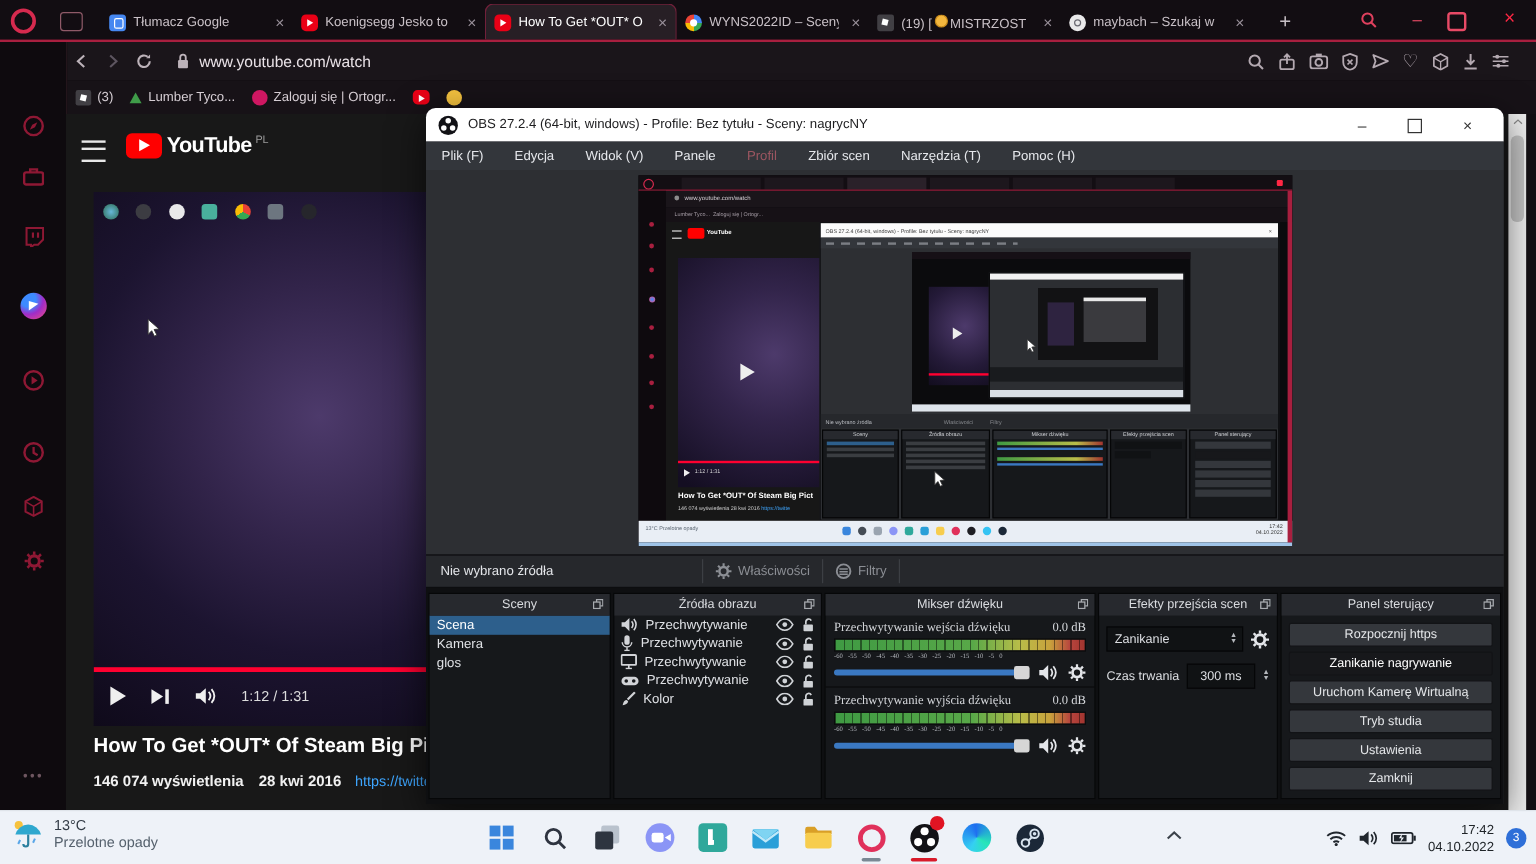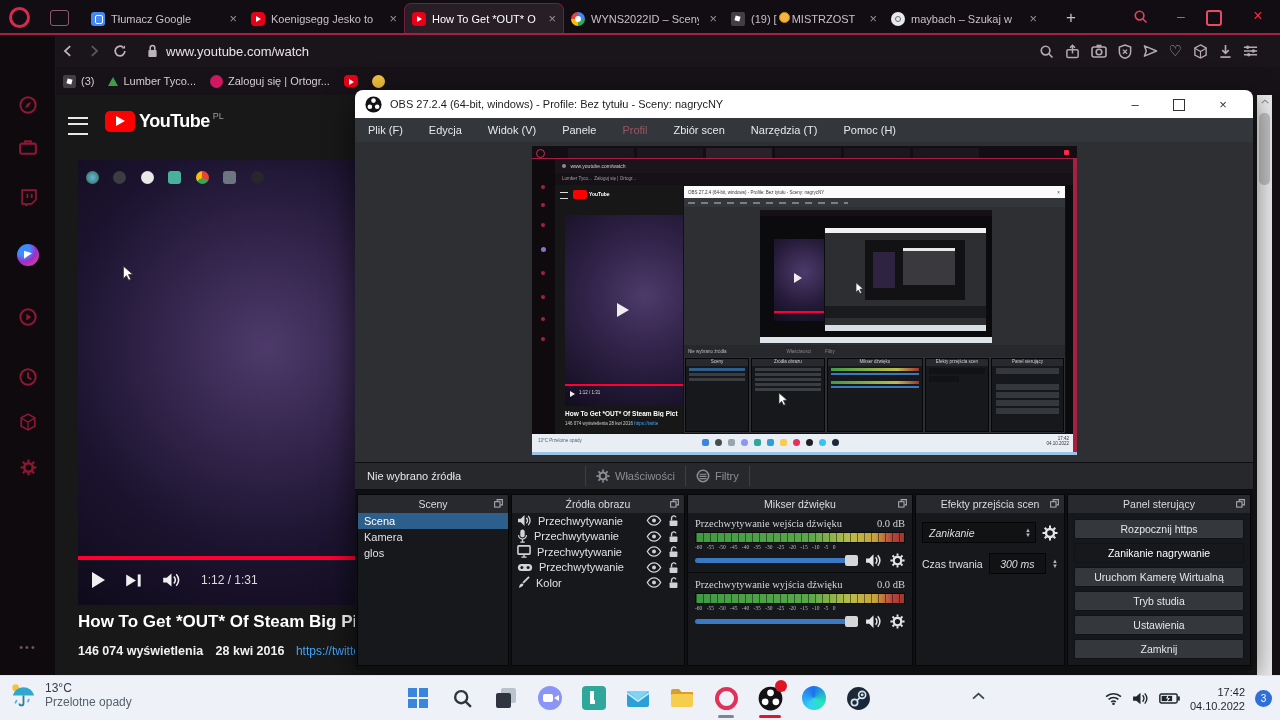--- a/index.html
+++ b/index.html
@@ -101,21 +101,21 @@
   .mx{padding:5px 7px 0 7px;color:#d4d6da;font-family:Liberation Serif, serif;}
   .mxlbl{display:flex;justify-content:space-between;font-size:10.5px;white-space:nowrap;}
   .meter{height:9px;margin-top:3px;border:1px solid #0a0b0c;
          background:linear-gradient(90deg,#3f9a43 0%,#58a848 55%,#b9bd49 74%,#c8a23c 86%,#b8463e 94%,#a2342f 100%);
          position:relative;}
   .meter::after{content:"";position:absolute;inset:0;background:repeating-linear-gradient(90deg,rgba(0,0,0,.45) 0 1px,transparent 1px 7px);}
   .ticks{font-size:5.5px;color:#b7bac0;white-space:nowrap;overflow:hidden;word-spacing:3px;margin-top:1px;}
   .sldrow{display:flex;align-items:center;gap:8px;margin-top:2px;height:16px;}
   .track{flex:1;height:5px;background:#3a78c2;border-radius:3px;position:relative;}
   .knob{position:absolute;top:-3px;width:13px;height:11px;background:#d6d6d6;border-radius:2px;}
-  .ebox{background:#101214;border:1px solid #050607;color:#dcdee2;font-size:10.5px;display:flex;align-items:center;box-sizing:border-box;font-style:italic;}
+  .ebox{background:#101214;border:1px solid #050607;color:#dcdee2;font-size:10.5px;display:flex;align-items:center;box-sizing:border-box;}
   .chev{color:#b4b7bc;font-size:6px;line-height:5px;text-align:center;}
   .cbtn{position:absolute;left:6px;width:170px;height:20px;background:#34373c;border:1px solid #121316;border-radius:2px;
         color:#e4e6e9;font-size:10.5px;display:flex;align-items:center;justify-content:center;box-sizing:border-box;white-space:nowrap;}
   .cbtn.dark{background:#17181b;color:#fff;}
 
   
   #pv{left:177px;top:56px;width:545px;height:309px;background:#0b0b0d;overflow:hidden;}
   .pv-red{position:absolute;width:4px;height:4px;border-radius:50%;background:#a81f3f;left:9px;}
   .tinytab{width:66px;height:10px;margin-top:2px;background:#1d171d;margin-right:3px;position:relative;}
   .t5{font-size:5px;line-height:6px;} .t45{font-size:4.5px;line-height:5px;} .t6{font-size:6.5px;line-height:7px;}

